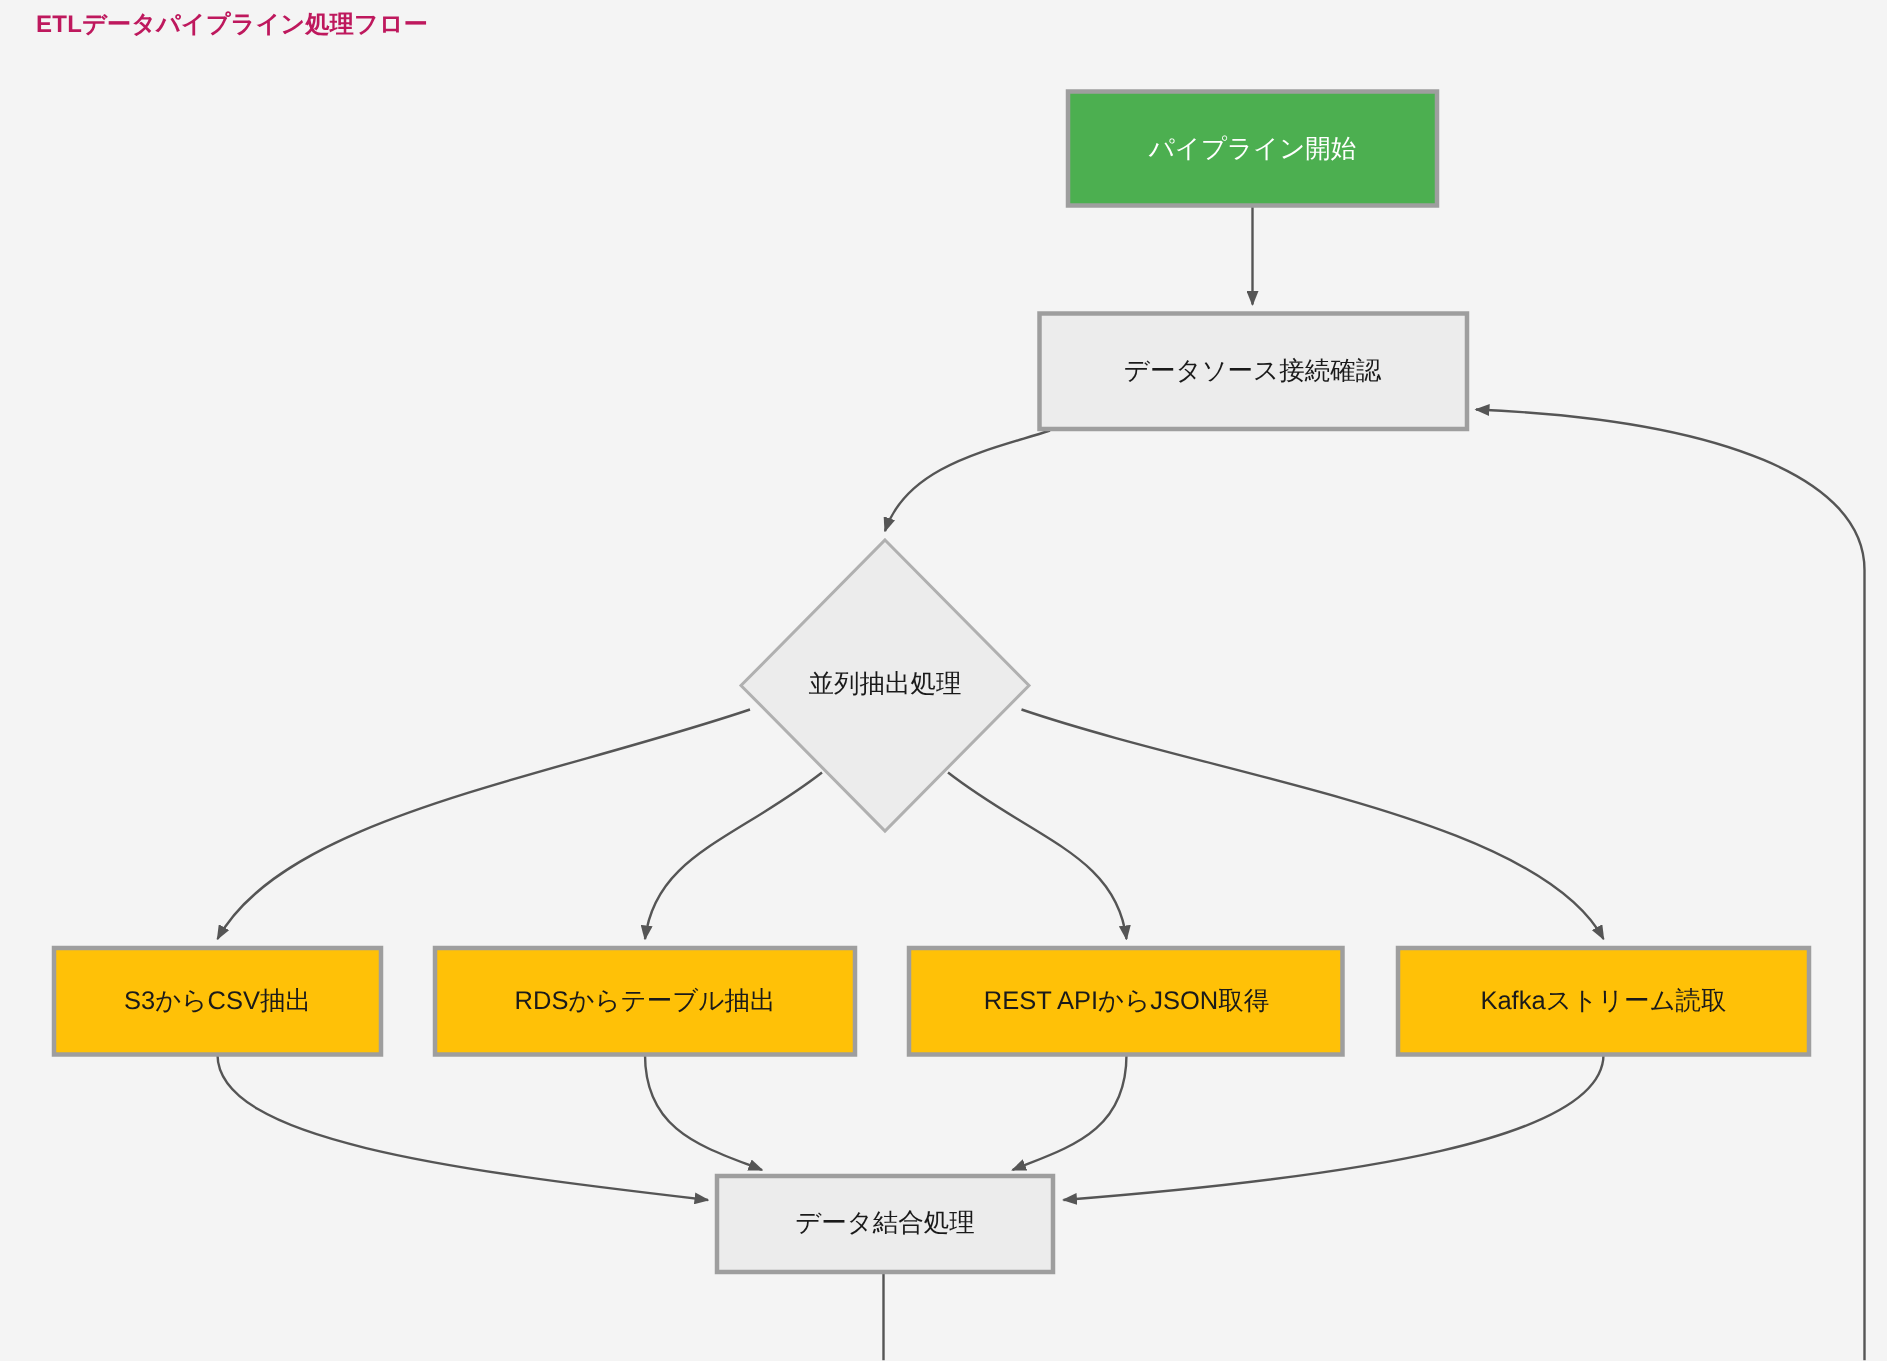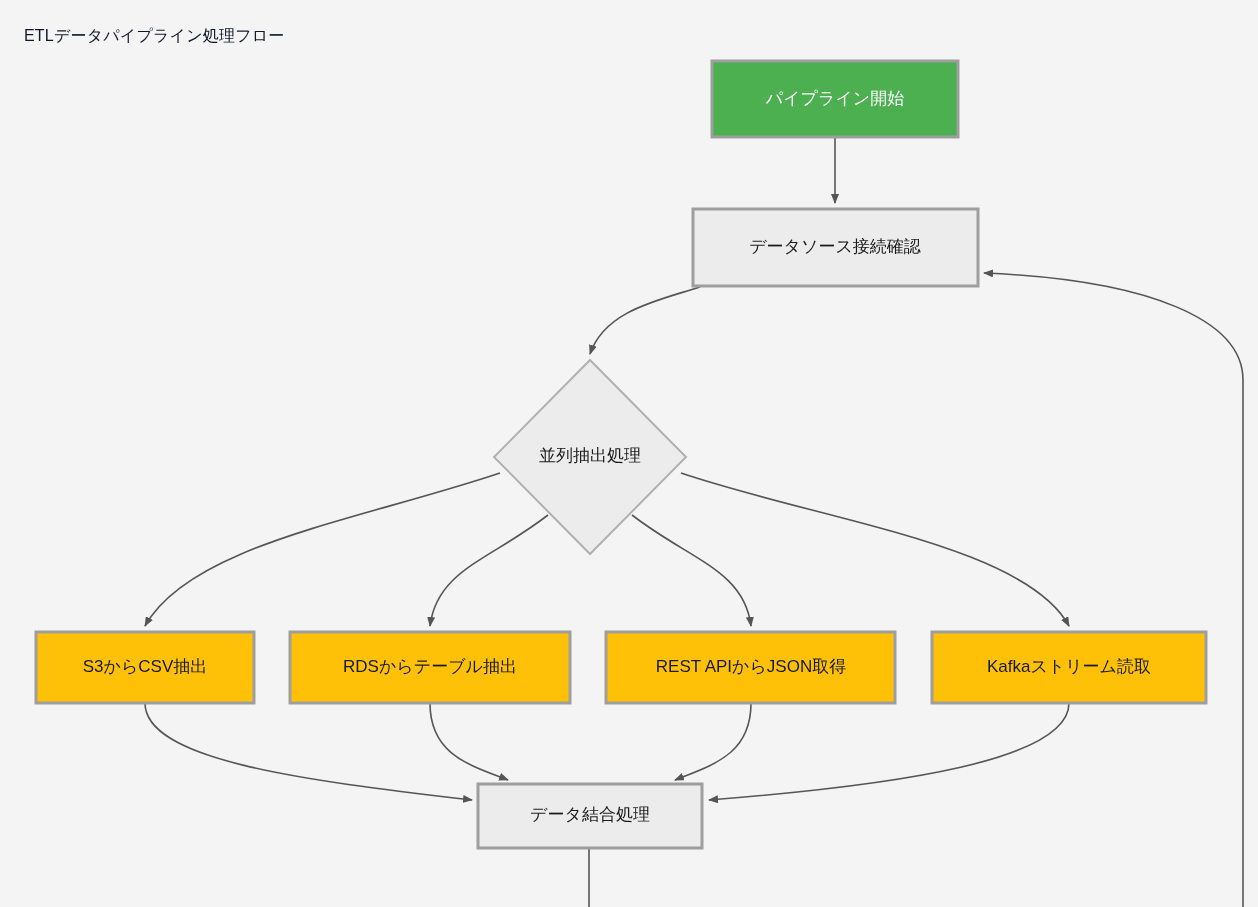--- a/index.html
+++ b/index.html
@@ -15,24 +15,24 @@
   }
   #canvas {
     position: relative;
     width: 1258px;
     height: 907px;
     background: #f4f4f4;
   }
   #diagram-title {
     position: absolute;
     left: 24px;
-    top: 26px;
+    top: 6px;
     font-size: 16px;
-    font-weight: normal;
-    color: #0f172a;
+    font-weight: bold;
+    color: #be185d;
     letter-spacing: 0.2px;
     white-space: nowrap;
   }
   svg#flow {
     position: absolute;
     left: 0;
     top: 0;
     width: 1258px;
     height: 907px;
   }

